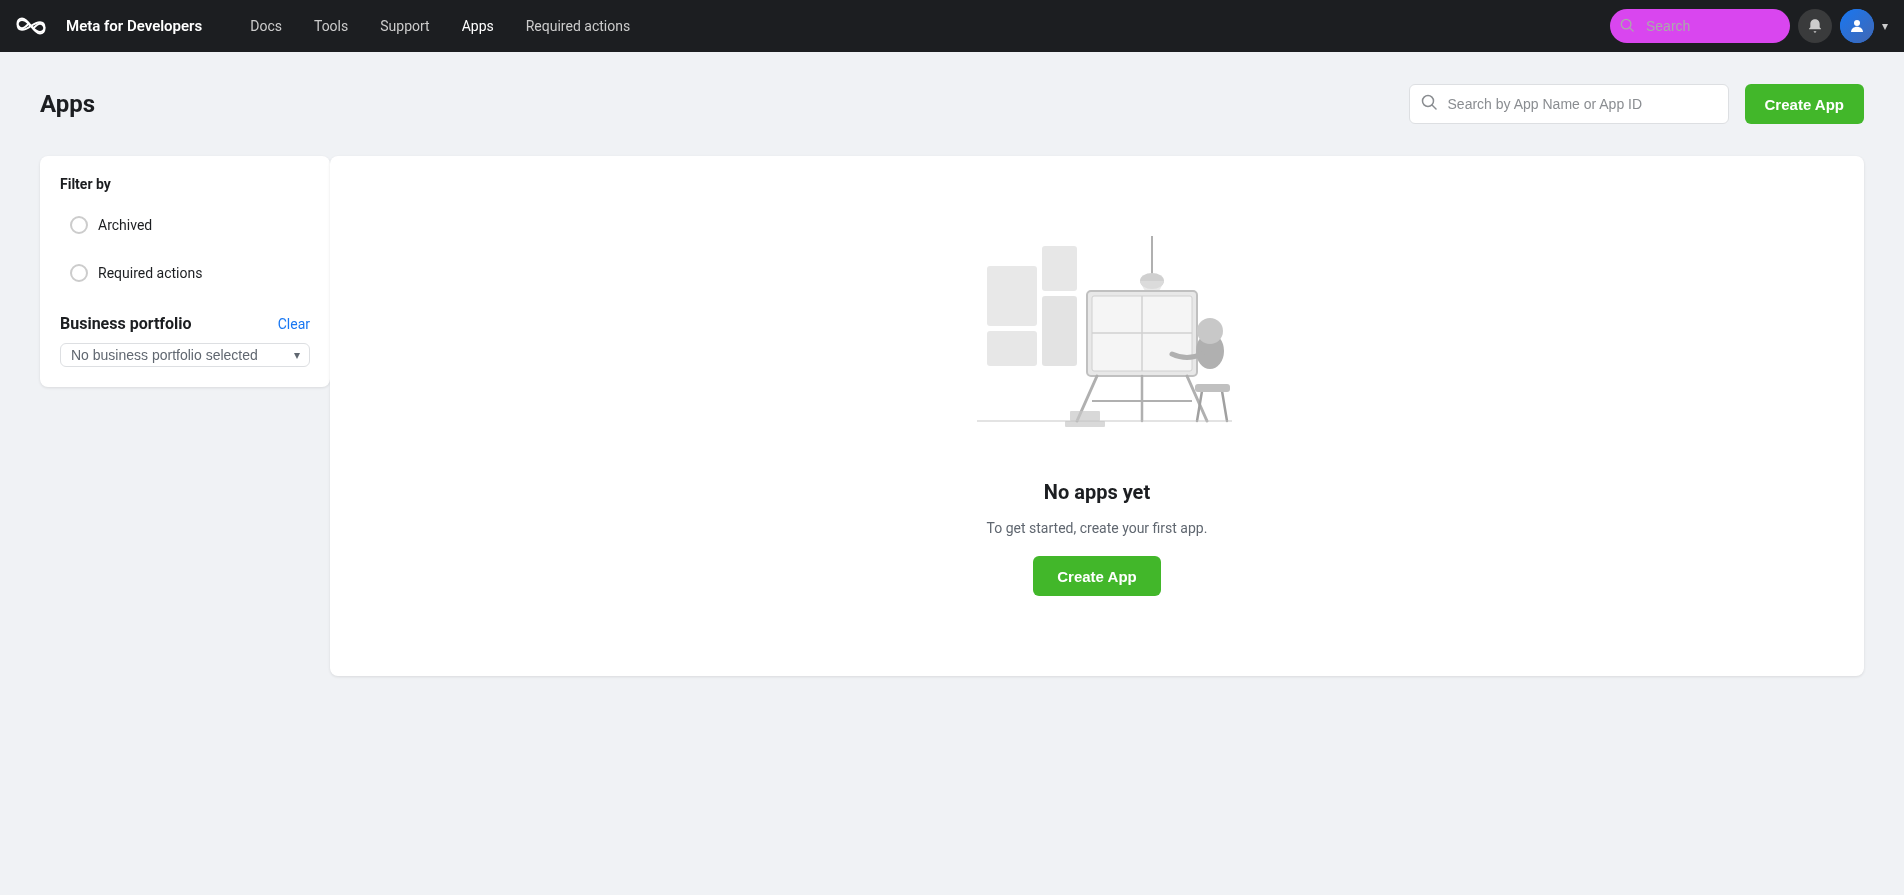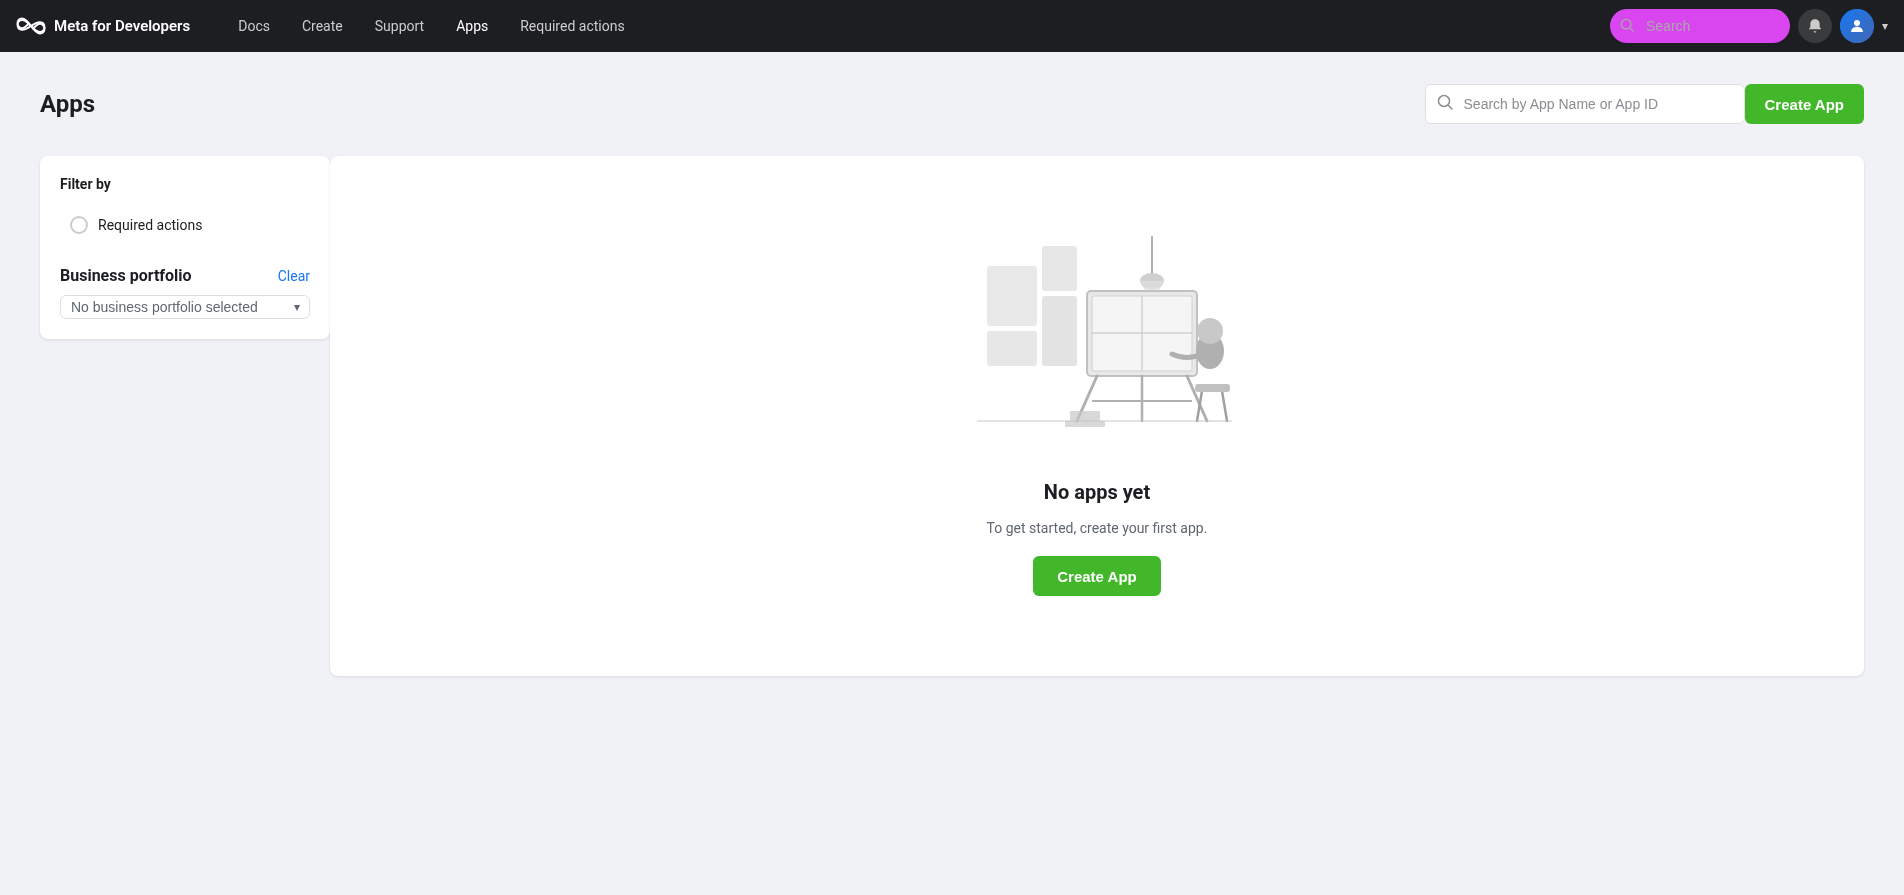--- a/index.html
+++ b/index.html
@@ -11,21 +11,21 @@
       height: 52px;
       display: flex;
       align-items: center;
       padding: 0 16px;
       gap: 0;
       position: relative;
     }
     .navbar-logo {
       display: flex;
       align-items: center;
-      gap: 8px;
+      gap: 20px;
       color: #fff;
       font-size: 15px;
       font-weight: 600;
       text-decoration: none;
       margin-right: 32px;
       white-space: nowrap;
     }
     .navbar-logo svg { width: 30px; height: 30px; }
     .navbar-links {
       display: flex;
@@ -130,21 +130,21 @@
       margin-bottom: 24px;
     }
     .page-title {
       font-size: 24px;
       font-weight: 700;
       color: #1c1e21;
     }
     .header-right {
       display: flex;
       align-items: center;
-      gap: 0;
+      gap: 16px;
     }
     .app-search-wrapper {
       position: relative;
       display: flex;
       align-items: center;
     }
     .app-search-icon {
       position: absolute;
       left: 12px;
       color: #8a8d91;
@@ -337,21 +337,21 @@
 
     <svg viewBox="0 0 40 40" fill="none" xmlns="http://www.w3.org/2000/svg">
       <path d="M20 20C20 20 13 10 8 10C4 10 2 13 2 16C2 20 5 23 8 23C11 23 14 20 17 17L20 20L23 23C26 26 29 28 32 28C35 28 38 25 38 22C38 18 36 15 32 15C27 15 20 20 20 20Z" stroke="white" stroke-width="2.5" fill="none"></path>
       <path d="M20 20C20 20 27 30 32 30C36 30 38 27 38 24C38 20 35 17 32 17C29 17 26 20 23 23L20 20L17 17C14 14 11 12 8 12C5 12 2 15 2 18C2 22 4 25 8 25C13 25 20 20 20 20Z" stroke="white" stroke-width="2.5" fill="none"></path>
     </svg>
     <span>Meta for Developers</span>
   </a>
 
   <div class="navbar-links">
     <a class="navbar-link" href="#">Docs</a>
-    <a class="navbar-link" href="#">Create</a>
+    <a class="navbar-link" href="#">Tools</a>
     <a class="navbar-link" href="#">Support</a>
     <a class="navbar-link active" href="#">Apps</a>
     <a class="navbar-link" href="#">Required actions</a>
   </div>
 
   <div class="navbar-right">
     <div class="search-wrapper">
       <span class="search-icon-nav">
         <svg width="14" height="14" viewBox="0 0 16 16" fill="none">
           <circle cx="7" cy="7" r="5.5" stroke="#aaa" stroke-width="1.5"></circle>
@@ -396,20 +396,24 @@
   </div>
 
   <div class="content-area">
 
     <div class="filter-panel">
       <div class="filter-title">Filter by</div>
 
       <div class="filter-options">
 
 
+        <div class="filter-option">
+          <div class="radio-outer"></div>
+          <span class="filter-option-label">Archived</span>
+        </div>
 
         <div class="filter-option">
           <div class="radio-outer"></div>
           <span class="filter-option-label">Required actions</span>
         </div>
       </div>
 
       <div class="business-portfolio-header">
         <span class="business-portfolio-title">Business portfolio</span>
         <a class="clear-link" href="#">Clear</a>

